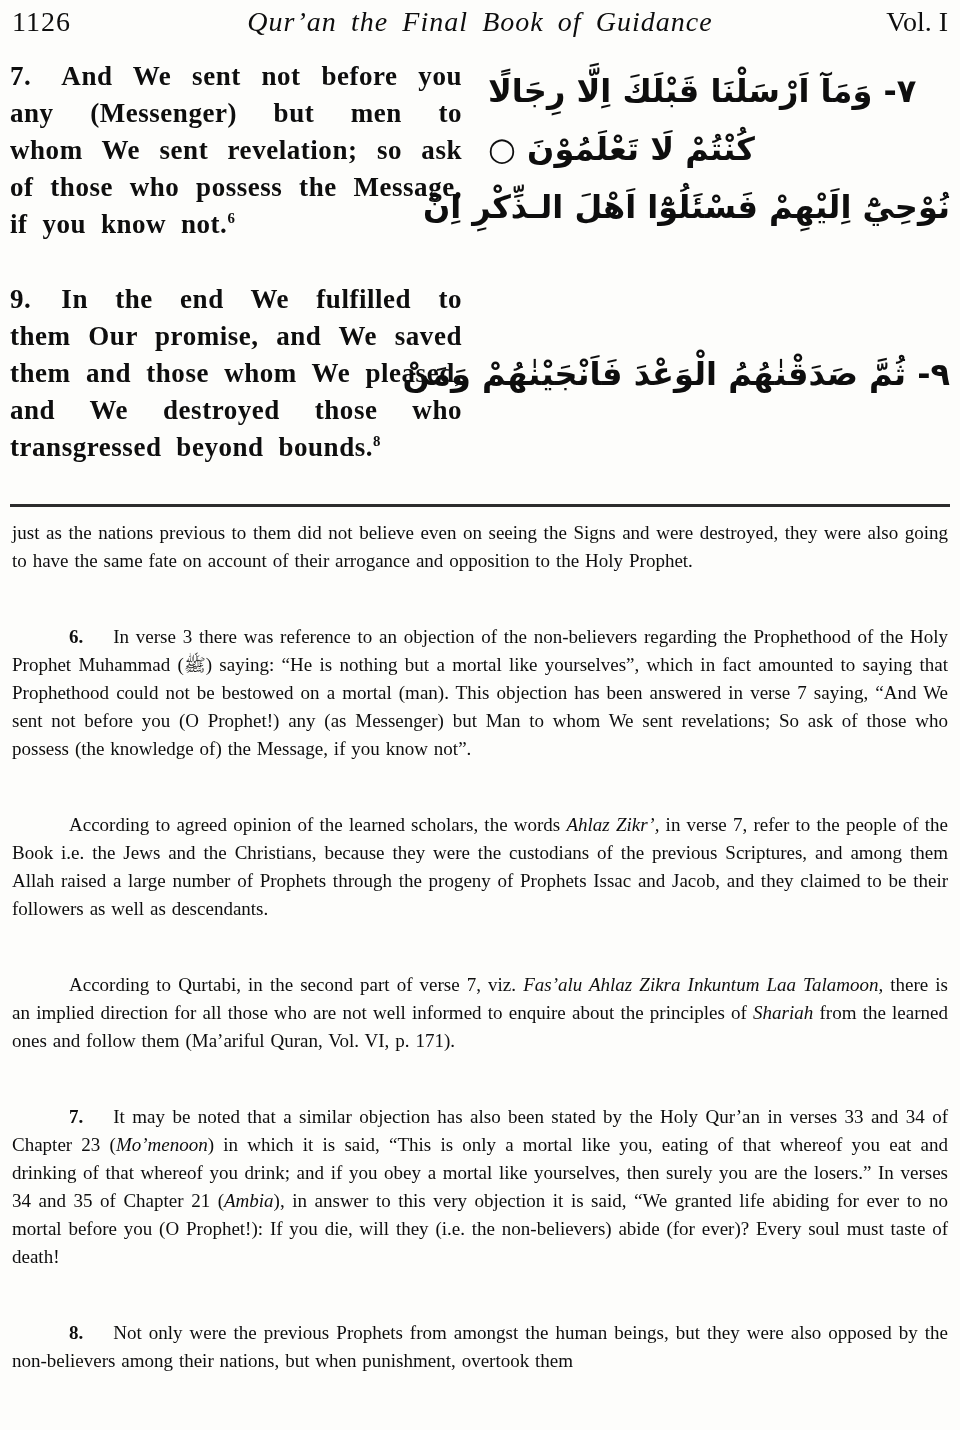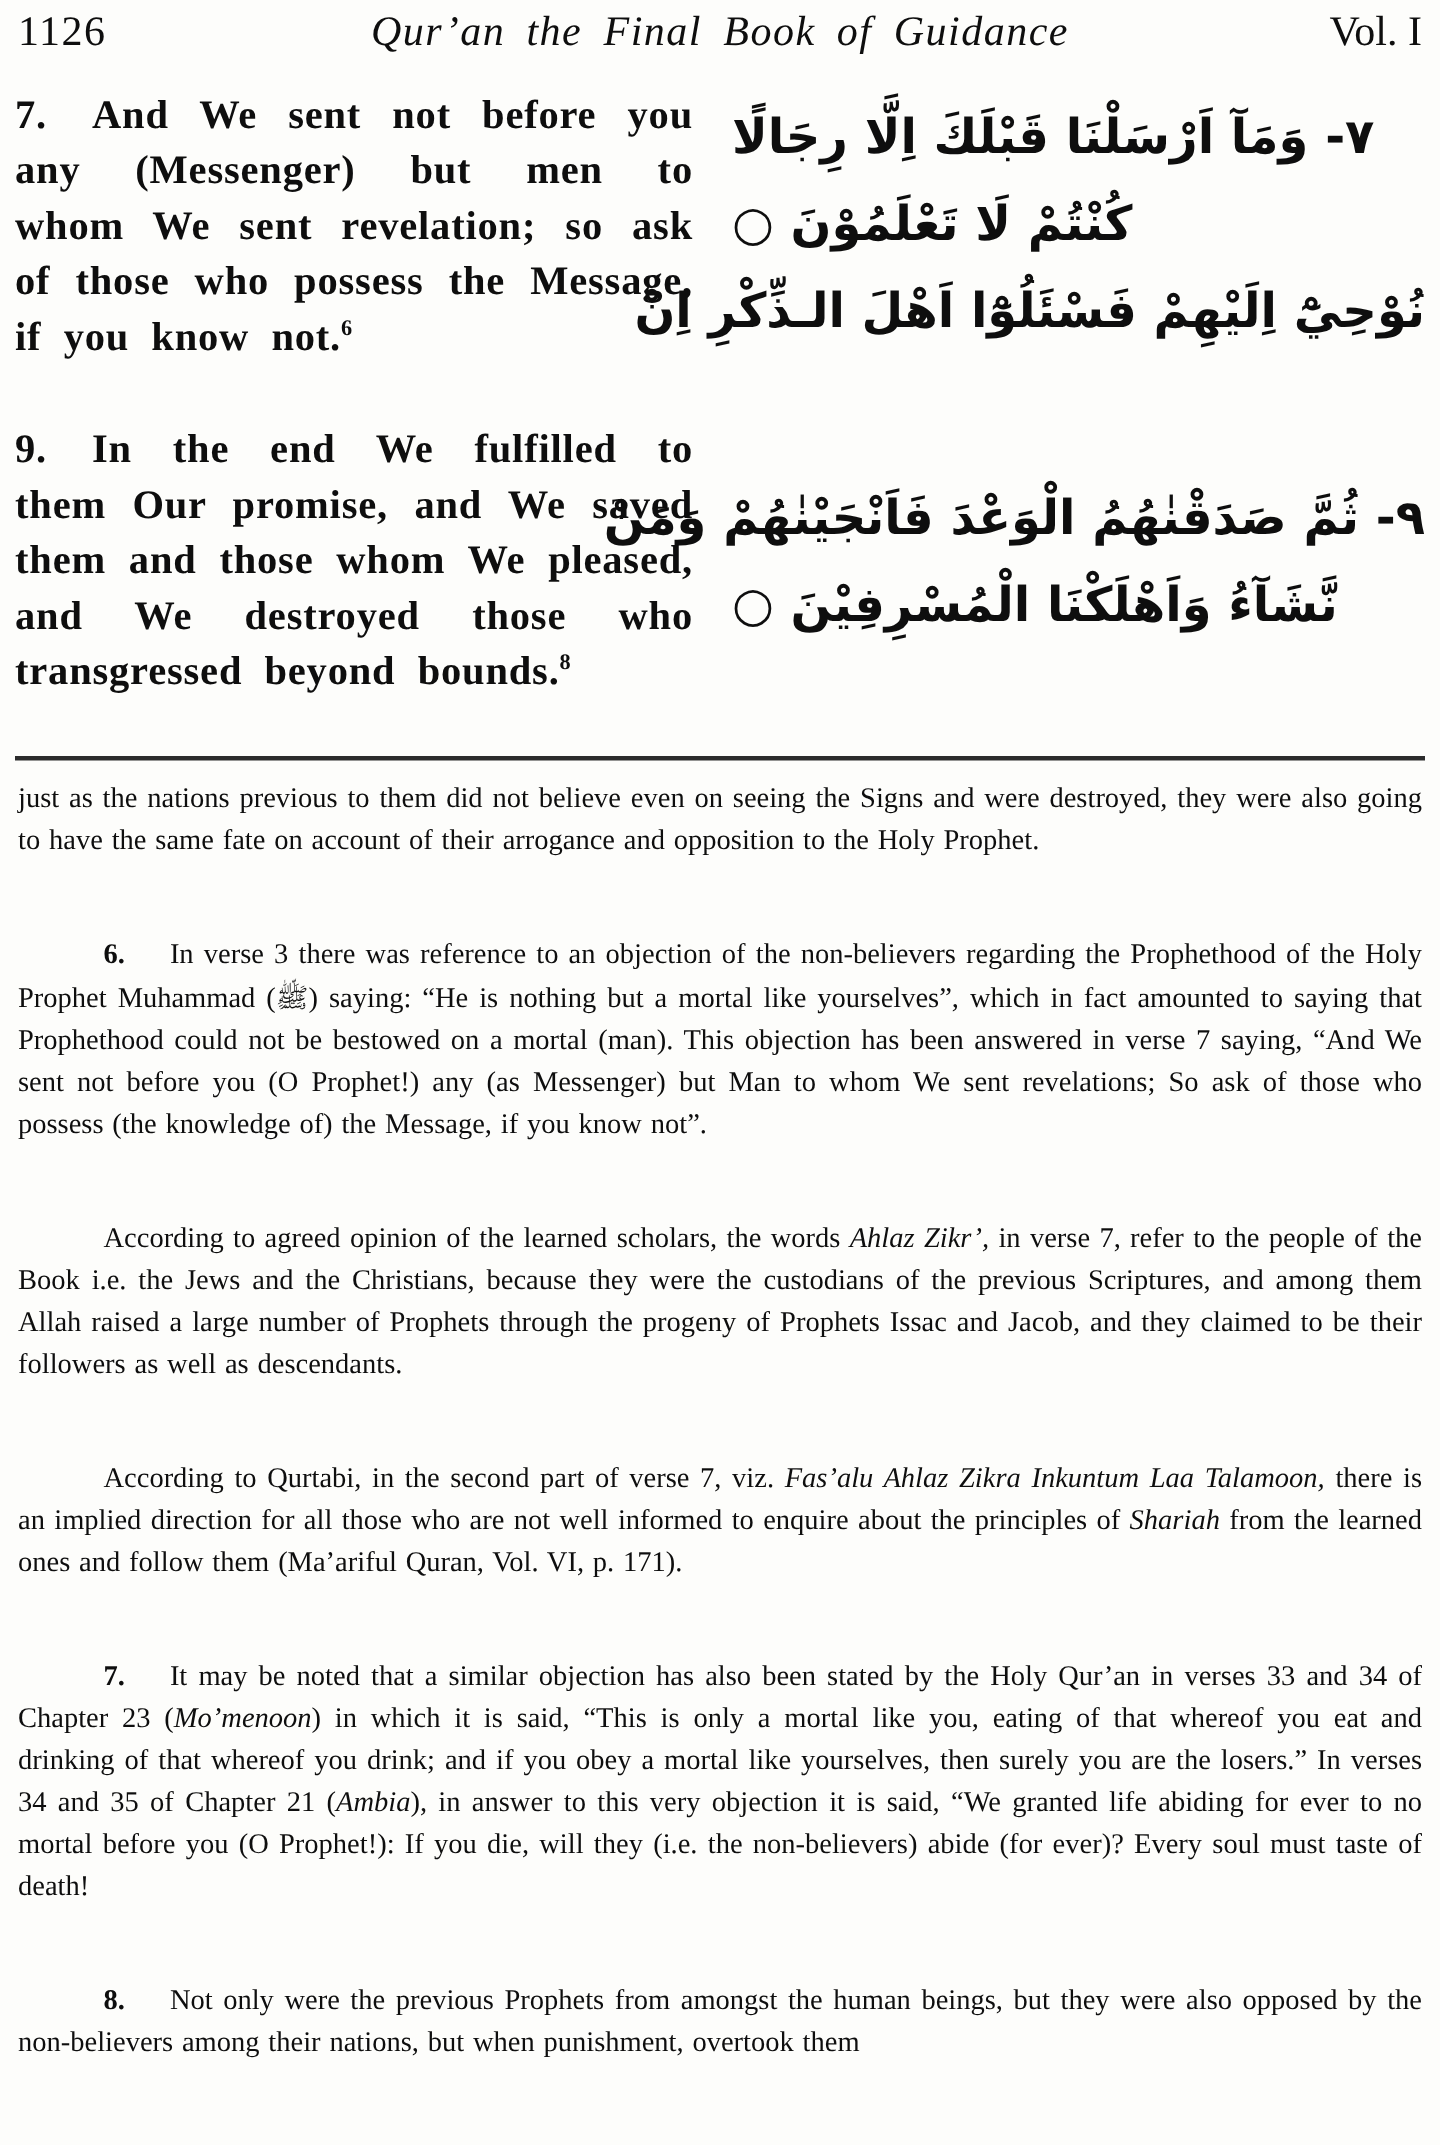--- a/index.html
+++ b/index.html
@@ -67,21 +67,20 @@
           <div class="ar-line">كُنْتُمْ لَا تَعْلَمُوْنَ ○</div>
           <div class="ar-line">نُوْحِيْٓ اِلَيْهِمْ فَسْئَلُوْٓا اَهْلَ الـذِّكْرِ اِنْ</div>
         </div>
   </div>
 
 
   <div class="verse-row">
     <p class="v-en"><span class="vnum">9.</span><span class="vtext">In the end We fulfilled to them Our promise, and We saved them and those whom We pleased, and We destroyed those who transgressed beyond bounds.</span><sup class="fn">8</sup></p>
     <div class="v-ar" dir="rtl" lang="ar">
           <div class="ar-line">٩- ثُمَّ صَدَقْنٰهُمُ الْوَعْدَ فَاَنْجَيْنٰهُمْ وَمَنْ</div>
-          <div class="ar-line">نَّشَآءُ وَاَهْلَكْنَا الْمُسْرِفِيْنَ ○</div>
         </div>
   </div>
 </main>
 
   <hr class="rule">
 
   <section class="commentary" id="commentary">
       <p class="c-para"><span>just as the nations previous to them did not believe even on seeing the Signs and were destroyed, they were also going to have the same fate on account of their arrogance and opposition to the Holy Prophet.</span></p>
       <p class="c-para indent"><span class="pnum">6.</span><span>In verse 3 there was reference to an objection of the non-believers regarding the Prophethood of the Holy Prophet Muhammad (</span><span class="pbuh">ﷺ</span><span>) saying: “He is nothing but a mortal like yourselves”, which in fact amounted to saying that Prophethood could not be bestowed on a mortal (man). This objection has been answered in verse 7 saying, “And We sent not before you (O Prophet!) any (as Messenger) but Man to whom We sent revelations; So ask of those who possess (the knowledge of) the Message, if you know not”.</span></p>
       <p class="c-para indent"><span>According to agreed opinion of the learned scholars, the words </span><span class="seg-i">Ahlaz Zikr’,</span><span> in verse 7, refer to the people of the Book i.e. the Jews and the Christians, because they were the custodians of the previous Scriptures, and among them Allah raised a large number of Prophets through the progeny of Prophets Issac and Jacob, and they claimed to be their followers as well as descendants.</span></p>

